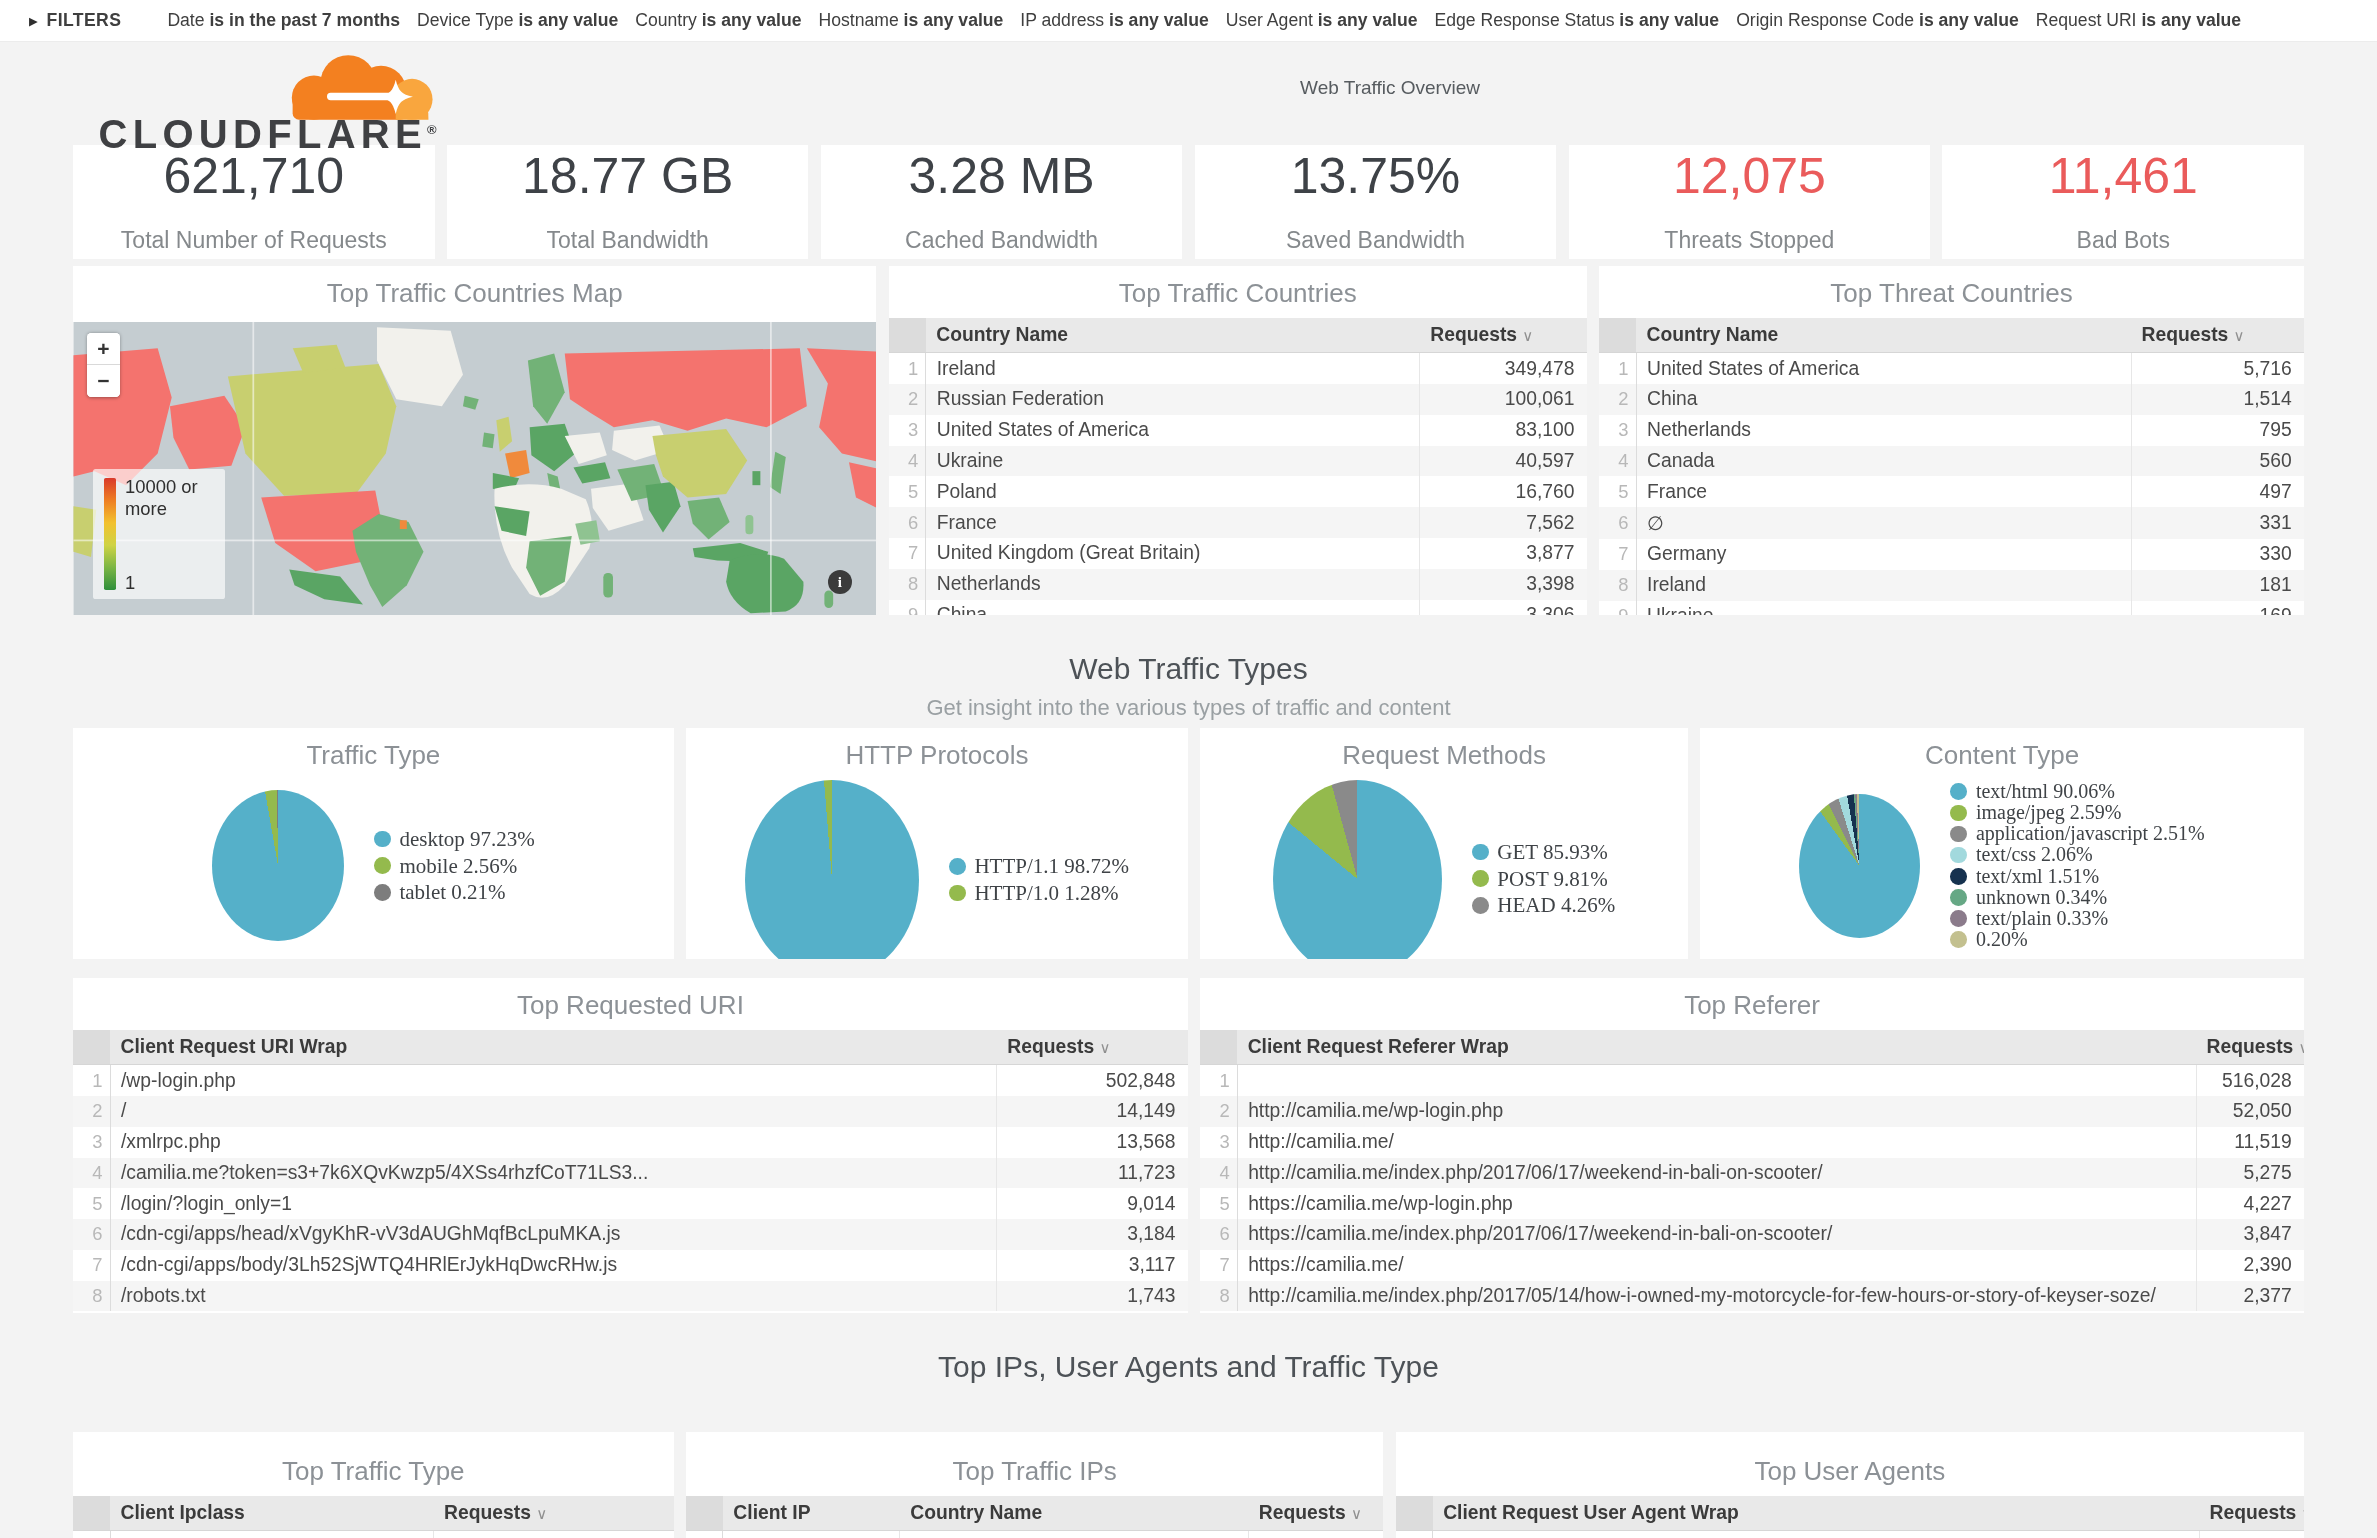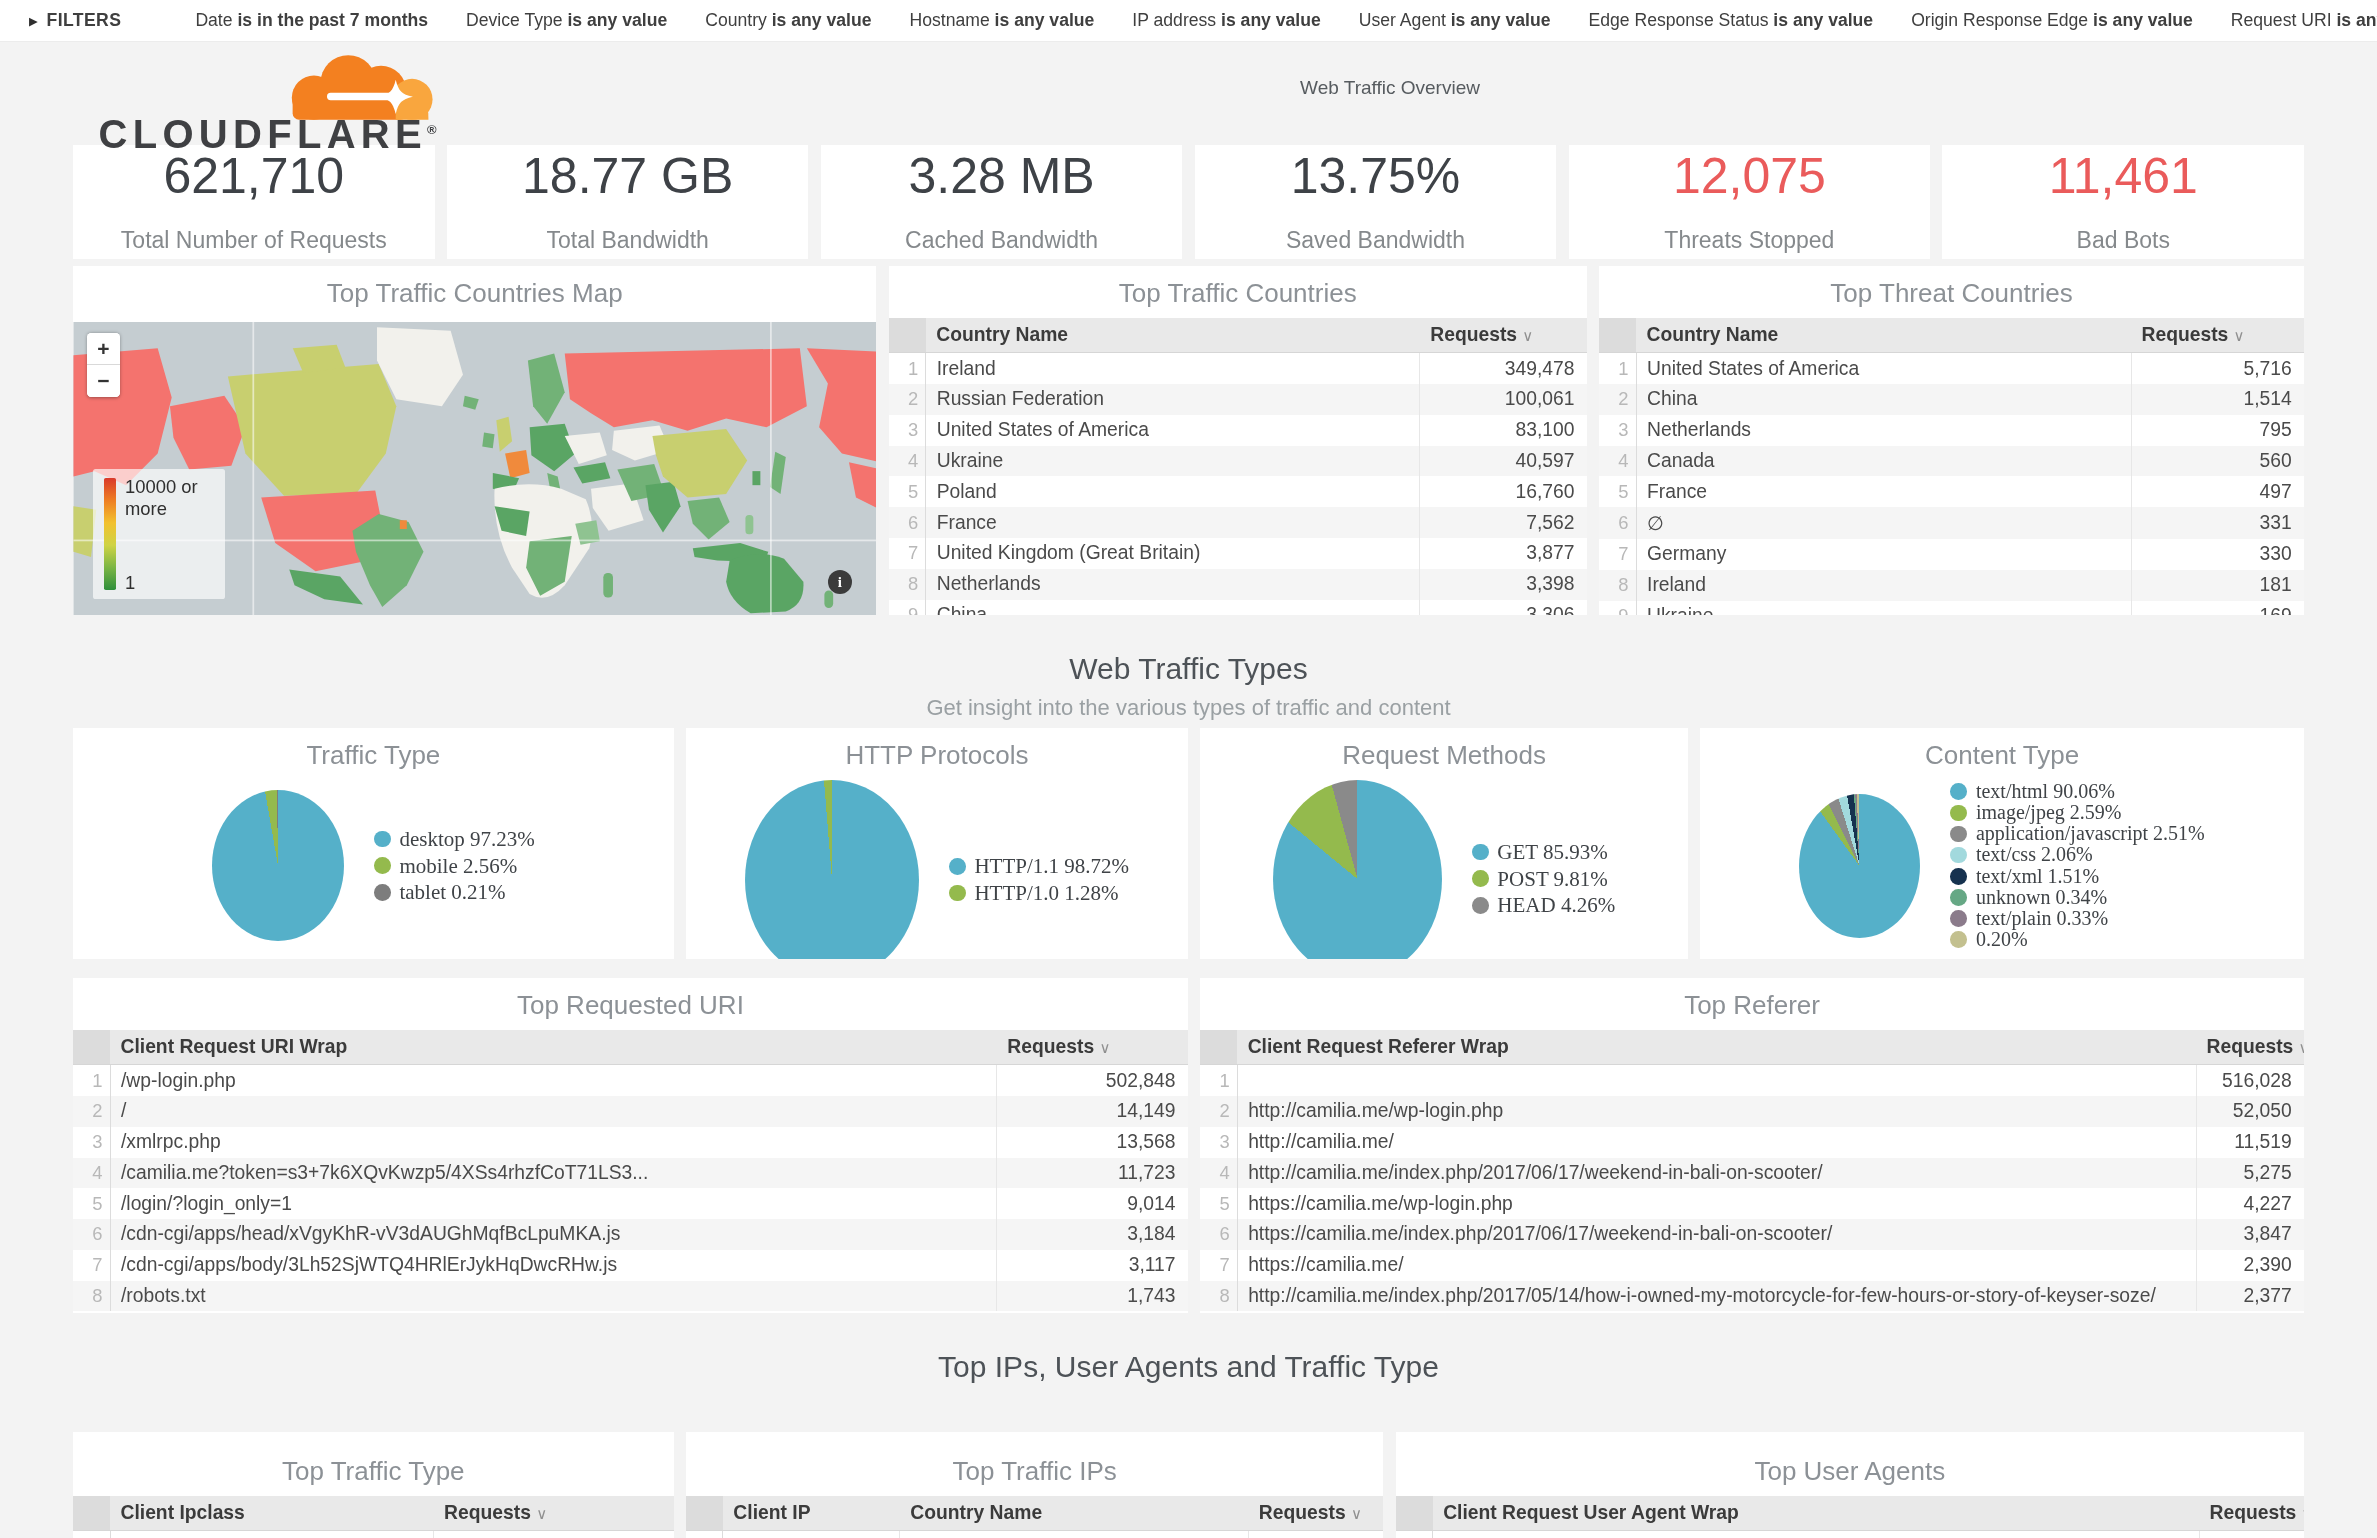--- a/index.html
+++ b/index.html
@@ -6,21 +6,21 @@
   html,body { width:2377px; height:1538px; overflow:hidden; background:#f3f3f3;
     font-family:"Liberation Sans", sans-serif; color:#444; }
 
   
   .filter-bar { height:42px; background:#fff; display:flex; align-items:center;
     padding:0 0 0 29px; white-space:nowrap; overflow:hidden; font-size:17.6px; color:#3f3f3f;
     border-bottom:0.9px solid #ececec; }
   .filters-toggle { display:flex; align-items:center; gap:8.8px; margin-right:46px; cursor:pointer; }
   .filters-toggle .tri { font-size:11.4px; color:#2f2f2f; }
   .filters-toggle b { letter-spacing:0.4px; }
-  #filter-items { display:flex; gap:38px; overflow:hidden;margin-left:28px; }
+  #filter-items { display:flex; gap:17px; overflow:hidden; }
   .filter-item b { font-weight:700; }
 
   .page-body { padding:0 73px; position:relative; }
 
   
   .header { position:relative; height:103px; }
   .logo { position:absolute; left:25.5px; top:5.3px; width:351px; height:98px; }
   .logo svg { position:absolute; right:-3.5px; top:1.8px; }
   .logo .word { position:absolute; left:0; top:65px; font-size:40px; font-weight:700;
     letter-spacing:5.3px; color:#3f4043; }
@@ -108,21 +108,21 @@
     <b>FILTERS</b>
   </span>
   <div id="filter-items">
       <span class="filter-item"><span>Date </span><b>is in the past 7 months</b></span>
       <span class="filter-item"><span>Device Type </span><b>is any value</b></span>
       <span class="filter-item"><span>Country </span><b>is any value</b></span>
       <span class="filter-item"><span>Hostname </span><b>is any value</b></span>
       <span class="filter-item"><span>IP address </span><b>is any value</b></span>
       <span class="filter-item"><span>User Agent </span><b>is any value</b></span>
       <span class="filter-item"><span>Edge Response Status </span><b>is any value</b></span>
-      <span class="filter-item"><span>Origin Response Edge </span><b>is any value</b></span>
+      <span class="filter-item"><span>Origin Response Code </span><b>is any value</b></span>
       <span class="filter-item"><span>Request URI </span><b>is any value</b></span>
     </div>
 </div>
 
 <div class="page-body">
 
   <div class="header">
     <div class="logo">
       <svg width="180" height="81" viewBox="0 0 220 96">
         <circle cx="50" cy="58" r="27" fill="#f38020"></circle>

